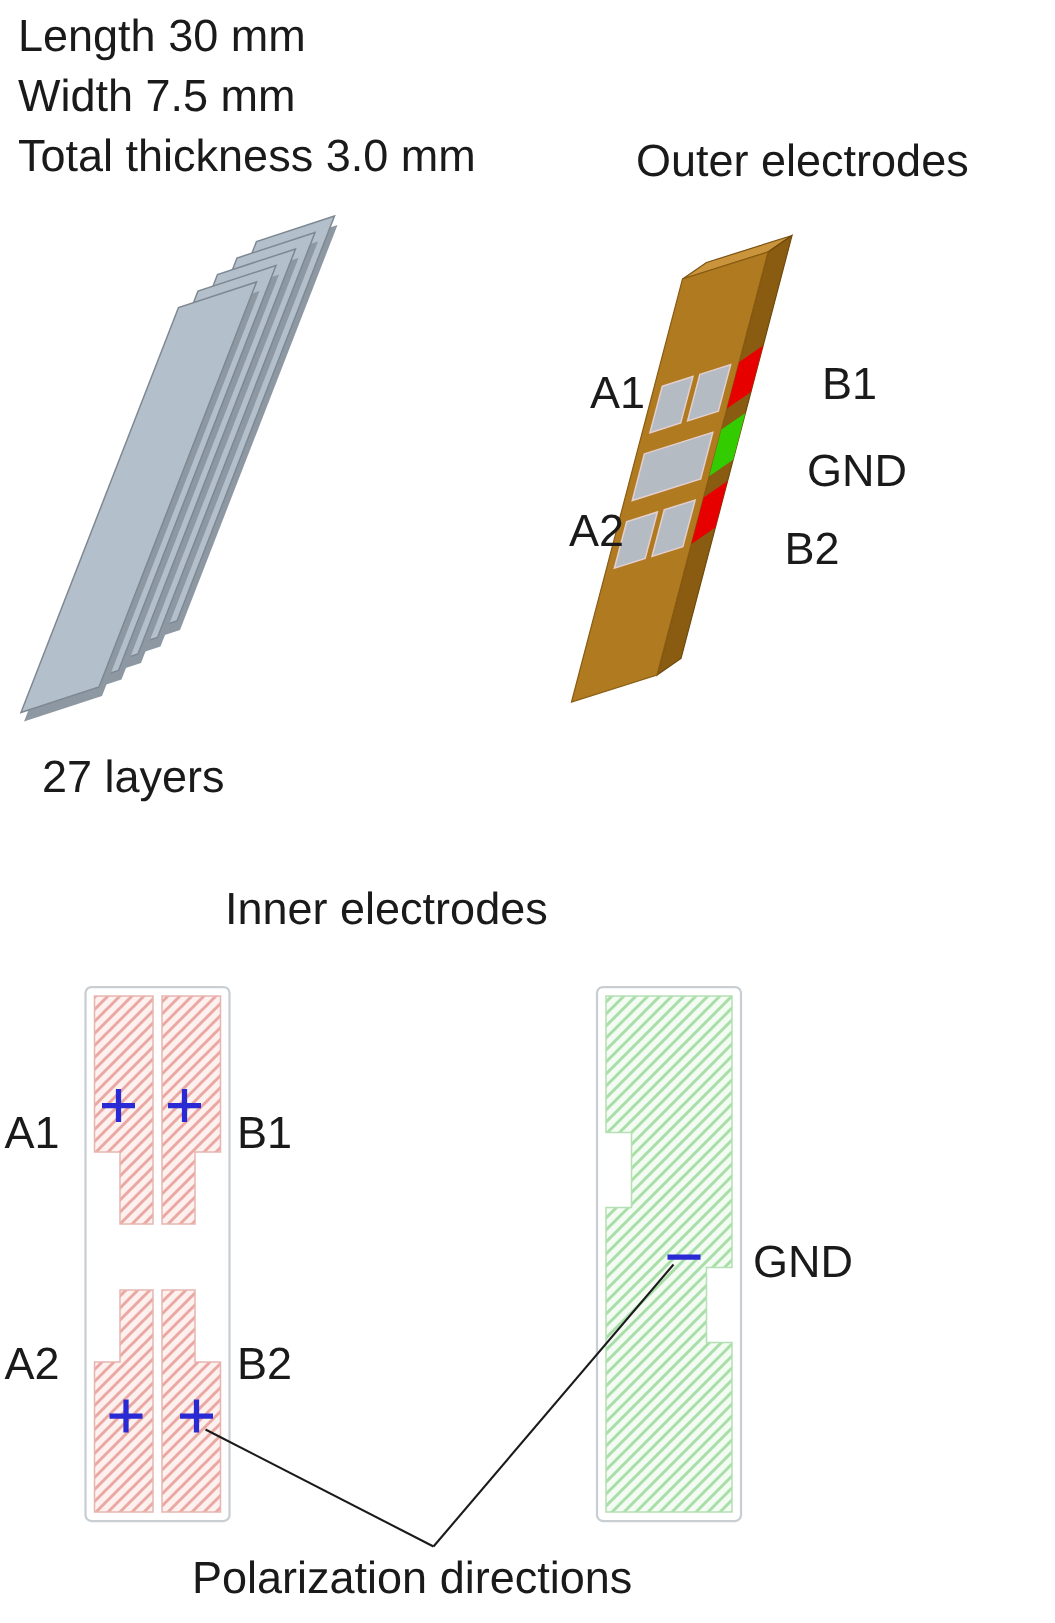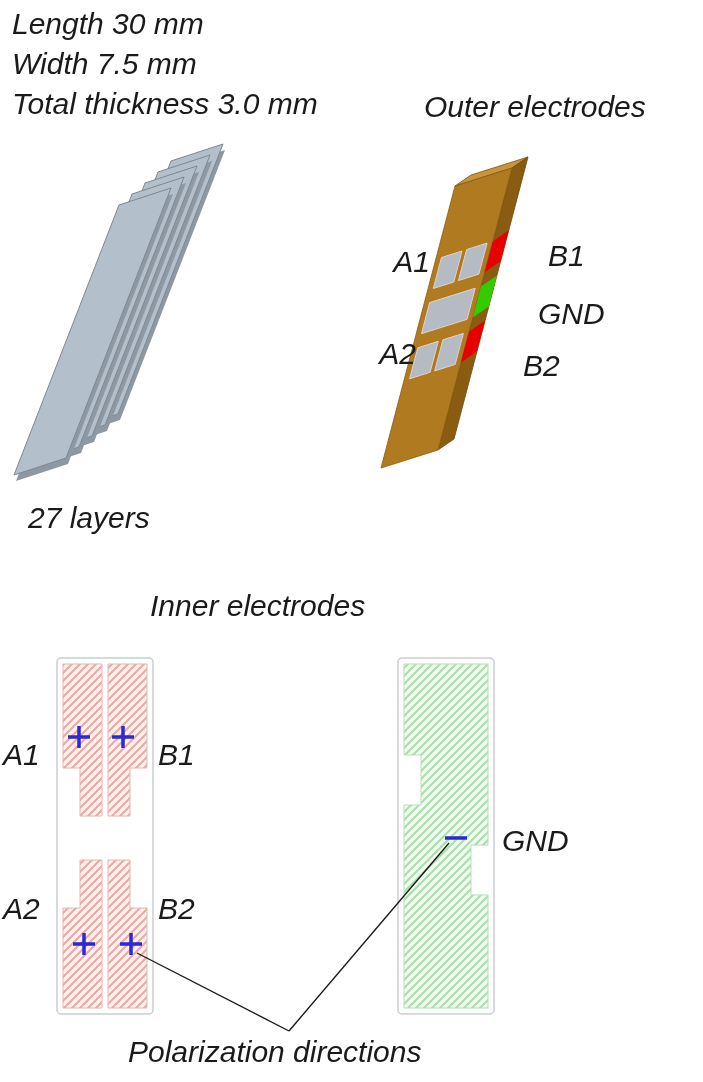--- a/index.html
+++ b/index.html
@@ -2,21 +2,20 @@
 <html><head>
 <meta charset="utf-8">
 <style>
   html,body { margin:0; padding:0; background:#ffffff; }
   .canvas {
     position:relative;
     width:701px; height:1082px;
     background:#ffffff;
     font-family:"Liberation Sans", sans-serif;
     overflow:hidden;
-    font-style:italic;
   }
   svg { display:block; }
   .t  { font-family:"Liberation Sans", sans-serif; font-size:30px; fill:#1a1a1a; }
   .t-end { text-anchor:end; }
 </style>
 </head>
 <body>
 
 <div class="canvas">
 <svg width="703" height="1082" viewBox="0 0 703 1082" xmlns="http://www.w3.org/2000/svg">

